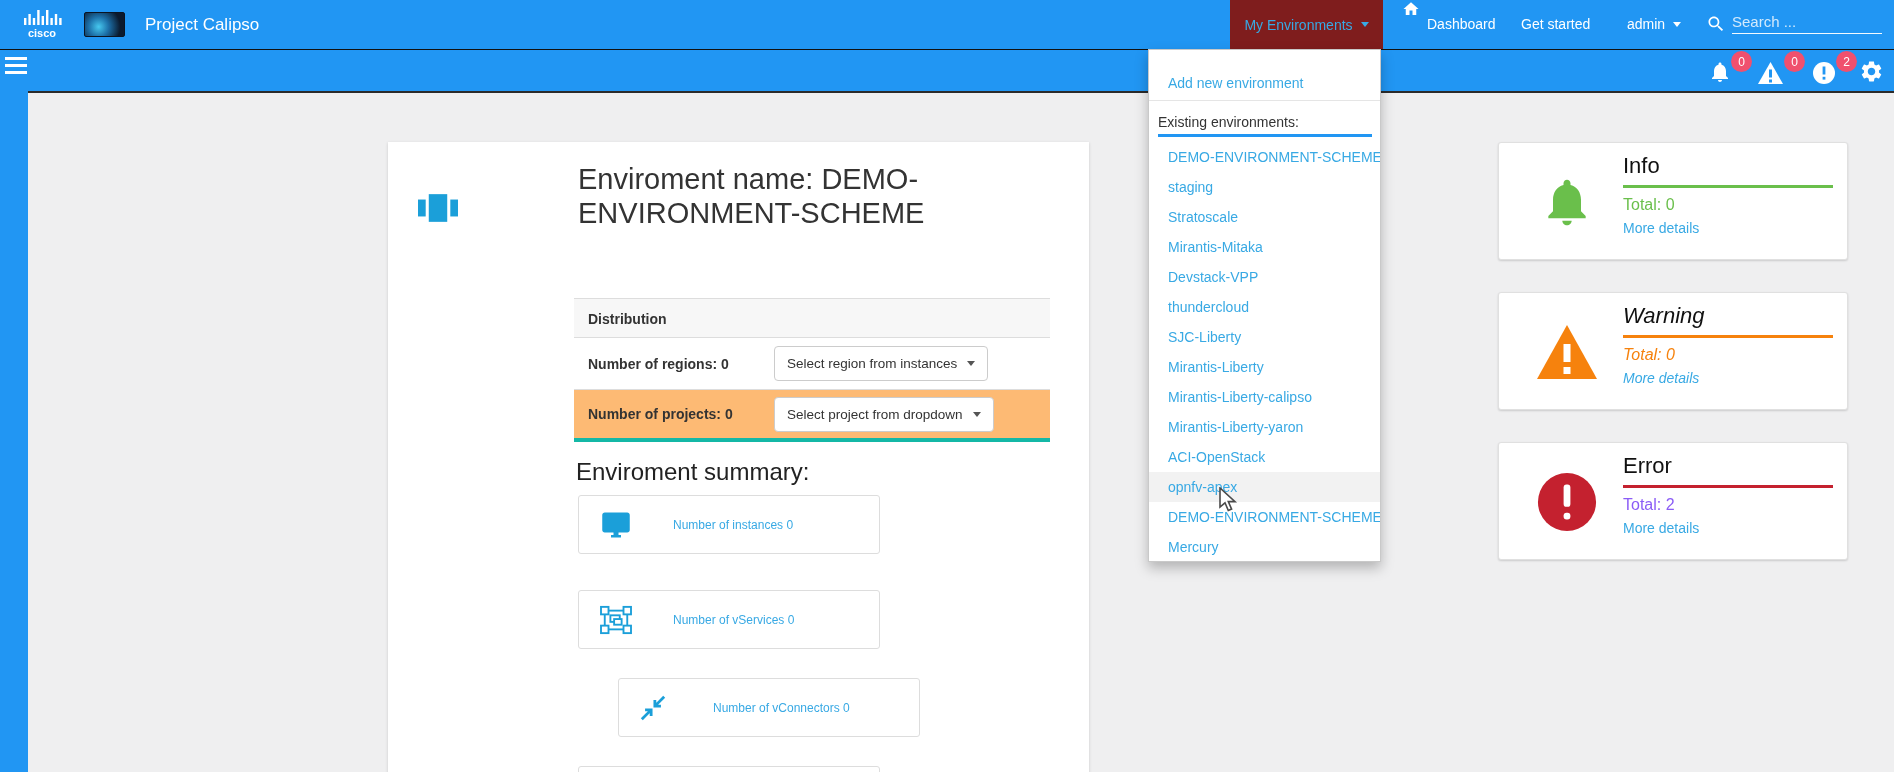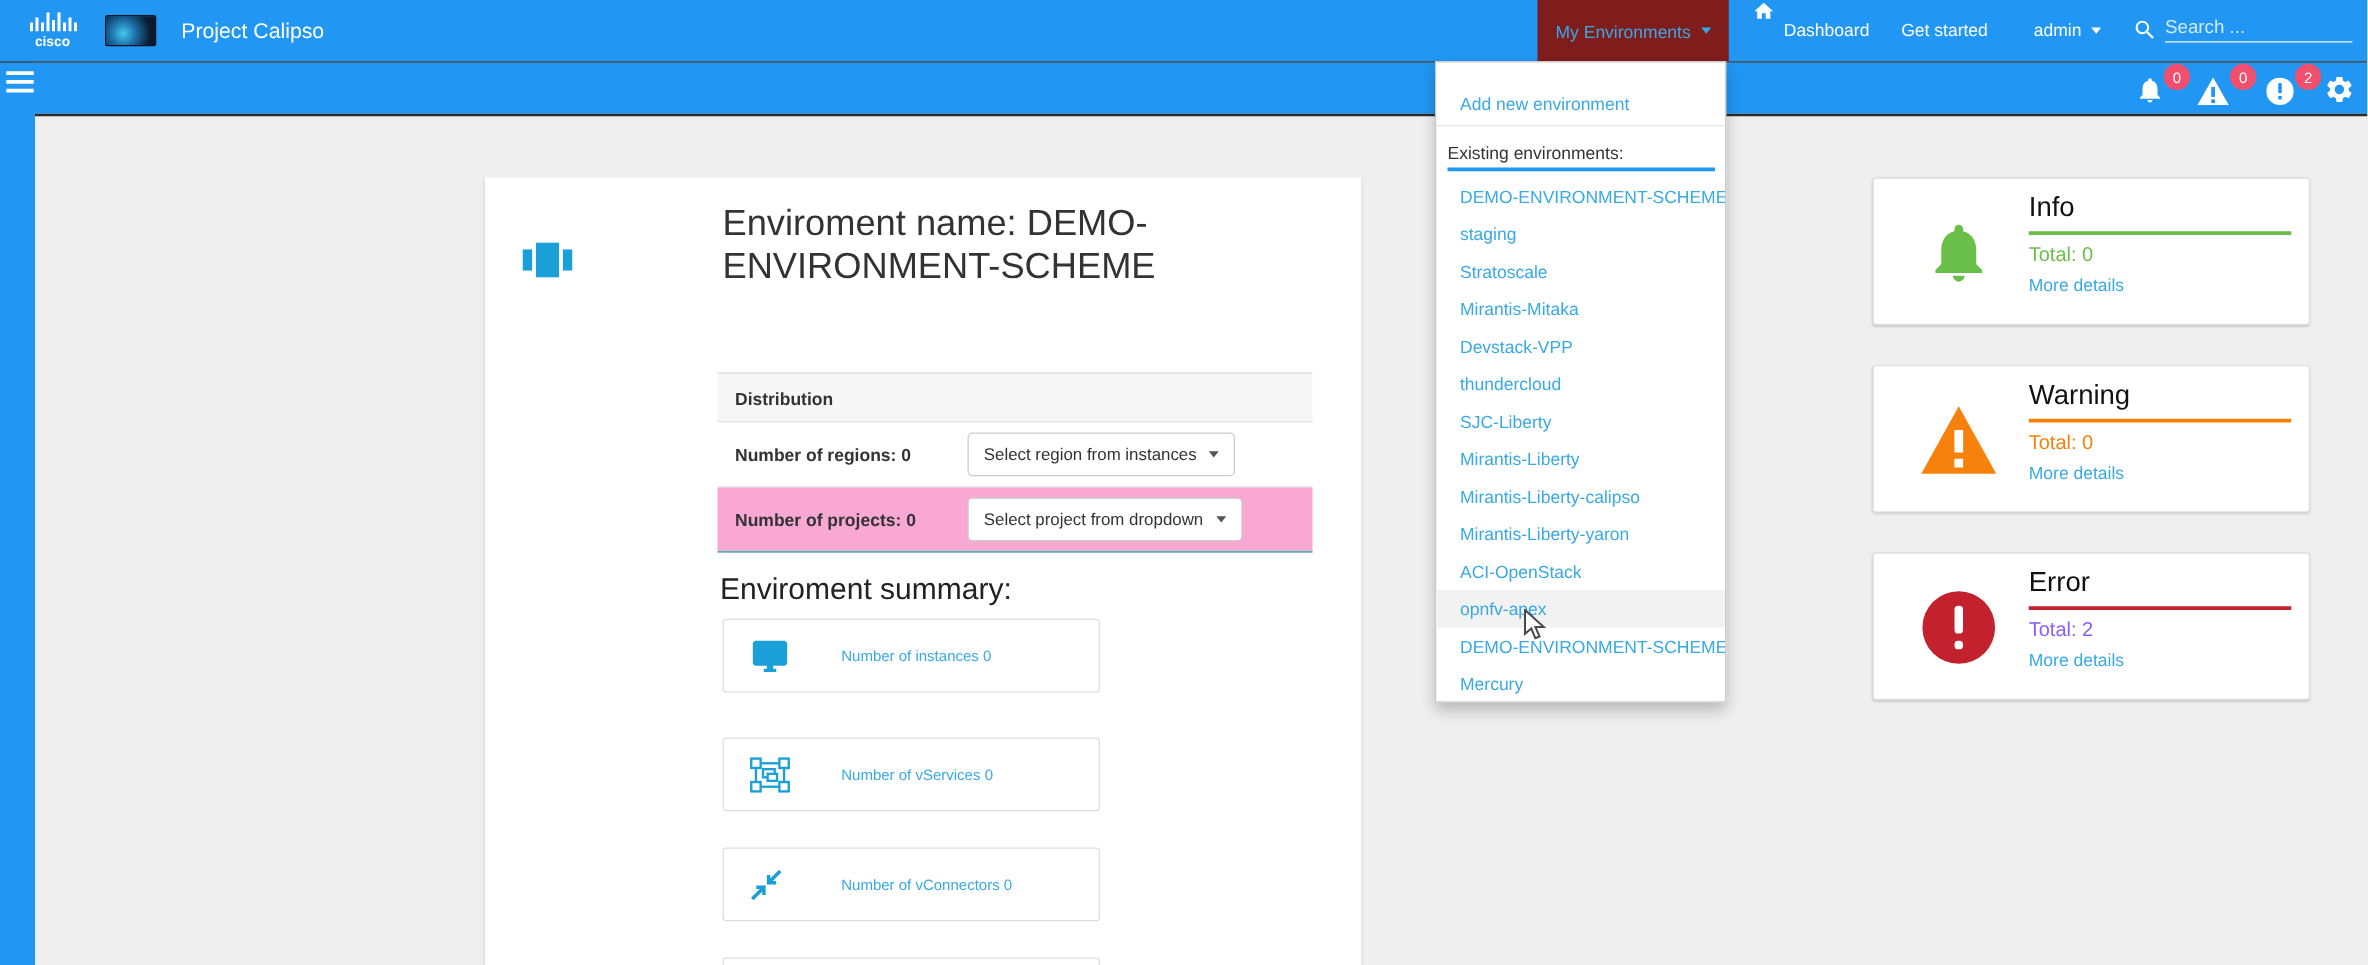--- a/index.html
+++ b/index.html
@@ -81,21 +81,21 @@
   }
   .app-icon { position:absolute; left:30px; top:48px; }
   .env-title { position:absolute; left:190px; top:20px; width:430px; font-size:29px; line-height:34px; color:#333; }
   .dist-table { position:absolute; left:186px; top:156px; width:476px; font-size:14px; }
   .dist-header {
     height:40px; line-height:40px; padding-left:14px; font-weight:bold; color:#333;
     background:#f7f7f7; border-top:1px solid #ddd; border-bottom:1px solid #ddd;
   }
   .dist-row { height:52px; display:flex; align-items:center; }
   .dist-row.odd { background:#fff; border-bottom:1px solid #ddd; }
-  .dist-row.even { background:#f9a8d4; border-bottom:1px solid #14b8a6; }
+  .dist-row.even { background:#fdba74; border-bottom:4px solid #14b8a6; }
   .dist-label { flex:0 0 200px; padding-left:14px; font-weight:bold; color:#333; }
   .dist-btn {
     display:inline-flex; align-items:center; gap:10px;
     background:#fff; border:1px solid #ccc; border-radius:4px;
     padding:9px 12px; font-size:13.5px; color:#333; cursor:pointer;
     font-family:"Liberation Sans",sans-serif;
   }
   .summary-heading { position:absolute; left:188px; top:316px; font-size:24px; color:#222; }
   .summary-card {
     position:absolute; left:190px; width:302px; height:59px;
@@ -270,21 +270,21 @@
       <rect x="2" y="2" width="8" height="8" fill="#fff"></rect>
       <rect x="26" y="2" width="8" height="8" fill="#fff"></rect>
       <rect x="2" y="22" width="8" height="8" fill="#fff"></rect>
       <rect x="26" y="22" width="8" height="8" fill="#fff"></rect>
       <rect x="12" y="11" width="10" height="7" fill="#fff"></rect>
       <rect x="16" y="15" width="8" height="6" fill="#fff"></rect>
     </svg>
     <a class="slabel">Number of vServices 0</a>
   </div>
 
-  <div class="summary-card" style="top:536px;">
+  <div class="summary-card" style="top:536px;margin-left:40px;">
     <svg class="sicon" width="28" height="28" viewBox="0 0 30 30" fill="none" stroke="#1b9fd9" stroke-width="3">
       <path d="M27 3 L17 13 M17 6.5 L17 13 L23.5 13"></path>
       <path d="M3 27 L13 17 M13 23.5 L13 17 L6.5 17"></path>
     </svg>
     <a class="slabel">Number of vConnectors 0</a>
   </div>
 
   <div class="summary-card" style="top:624px;"></div>
 </div>
 
@@ -293,21 +293,21 @@
     <svg width="56" height="66" viewBox="0 0 24 24" fill="#6abf4b">
         <path d="M12 22c1.1 0 2-.9 2-2h-4c0 1.1.9 2 2 2zm6-6v-5c0-3.07-1.63-5.64-4.5-6.32V4c0-.83-.67-1.5-1.5-1.5s-1.5.67-1.5 1.5v.68C7.64 5.36 6 7.92 6 11v5l-2 2v1h16v-1l-2-2z"></path>
       </svg>
   </div>
   <div class="sc-title">Info</div>
   <div class="sc-underline"></div>
   <div class="sc-total">Total: 0</div>
   <a class="sc-link">More details</a>
 </div>
 
-<div class="status-card card-warning" style="top:292px;">
+<div class="status-card card-warning" style="top:292px;font-style:italic;">
   <div class="sc-icon">
     <svg width="64" height="58" viewBox="0 0 64 58">
         <polygon points="32,2 62,56 2,56" fill="#f6820d"></polygon>
         <rect x="28.5" y="21" width="7" height="18" fill="#fff"></rect>
         <rect x="28.5" y="44" width="7" height="7" fill="#fff"></rect>
       </svg>
   </div>
   <div class="sc-title">Warning</div>
   <div class="sc-underline"></div>
   <div class="sc-total">Total: 0</div>

